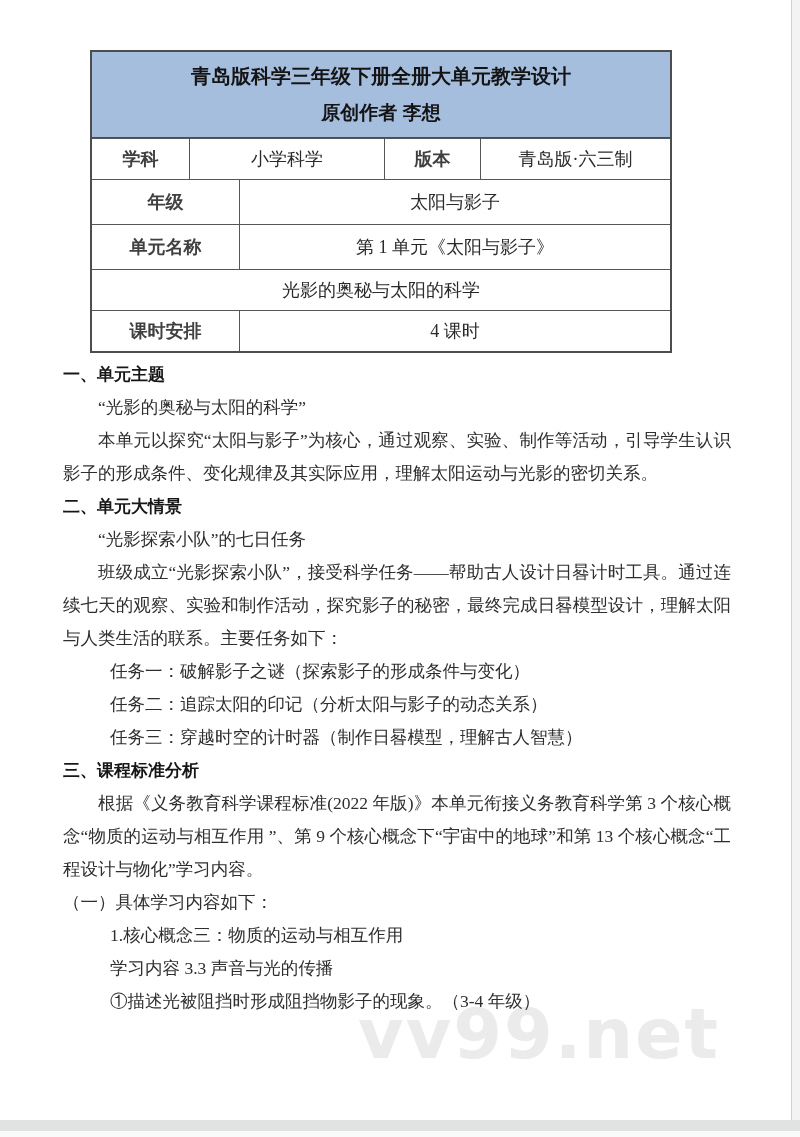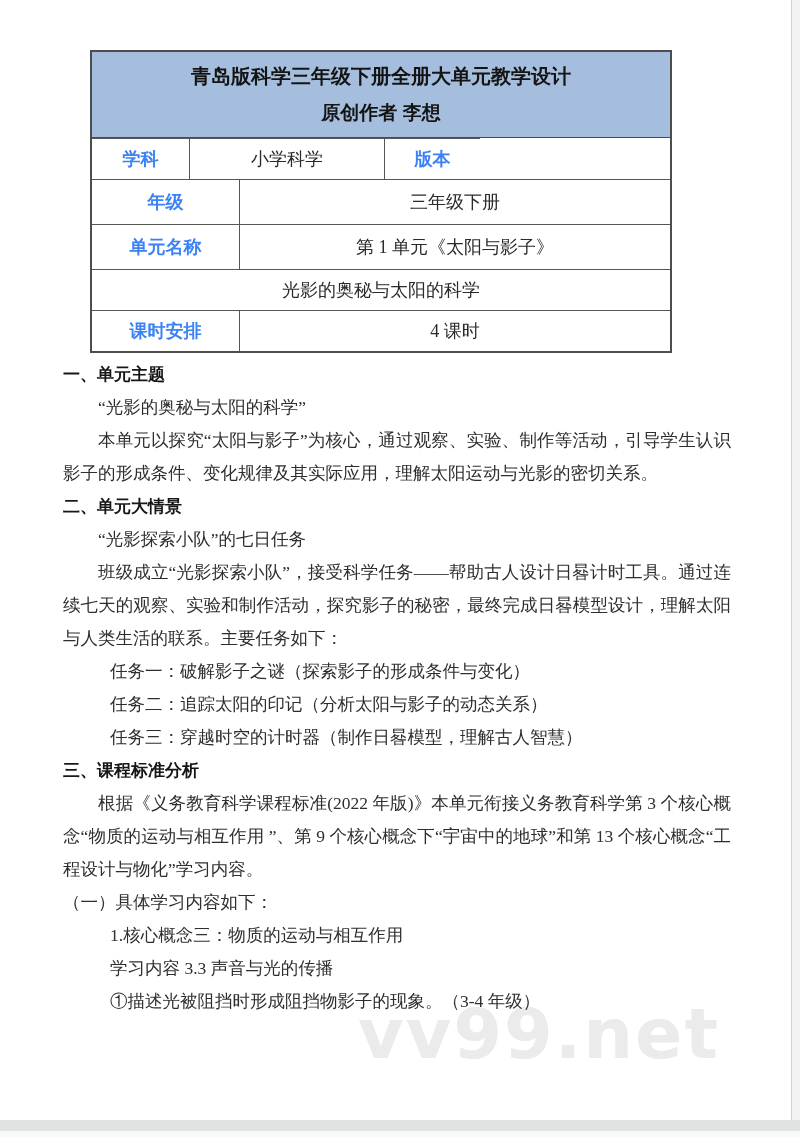--- a/index.html
+++ b/index.html
@@ -49,21 +49,21 @@
   }
   .tbl-row{display:flex;box-sizing:border-box;}
   .tbl-row + .tbl-row .cell{border-top:1px solid #565656;}
   .cell{
     box-sizing:border-box;display:flex;align-items:center;justify-content:center;
     height:100%;
   }
   .cell + .cell{border-left:1px solid #565656;}
   .lbl{
     font-family:"Liberation Sans","DejaVu Sans",sans-serif;
-    font-weight:bold;color:#3b82f6;
+    font-weight:bold;color:#404040;
   }
   .val{font-family:"Liberation Serif","DejaVu Serif",serif;color:#2a2a2a;}
   .r1{height:41px;}
   .r1 .cell{border-top:1px solid #565656;}
   .rX{height:45px;}
   .c-w1{width:97px;}  .c-w2{width:195px;} .c-w3{width:96px;} .c-w4{flex:1;}
   .c-lab{width:147px;} .c-val{flex:1;}
   
   .body-text{
     position:absolute;left:63px;top:358px;width:668px;z-index:2;
@@ -89,25 +89,26 @@
 <div class="doc-table">
   <div class="tbl-header" style="background:#a6bedd;">
     <div class="tbl-title">青岛版科学三年级下册全册大单元教学设计</div>
     <div class="tbl-author">原创作者 李想</div>
   </div>
 
   <div class="tbl-row r1">
     <div class="cell lbl c-w1">学科</div>
     <div class="cell val c-w2">小学科学</div>
     <div class="cell lbl c-w3">版本</div>
+    <div class="cell val c-w4">青岛版·六三制</div>
   </div>
 
   <div class="tbl-row rX">
     <div class="cell lbl c-lab">年级</div>
-    <div class="cell val c-val">三年级下册</div>
+    <div class="cell val c-val">太阳与影子</div>
   </div>
   <div class="tbl-row rX">
     <div class="cell lbl c-lab">单元名称</div>
     <div class="cell val c-val">第 1 单元《太阳与影子》</div>
   </div>
   <div class="tbl-row rX" style="height:41px;">
     <div class="cell val c-val">光影的奥秘与太阳的科学</div>
   </div>
   <div class="tbl-row rX" style="height:41px;">
     <div class="cell lbl c-lab">课时安排</div>

